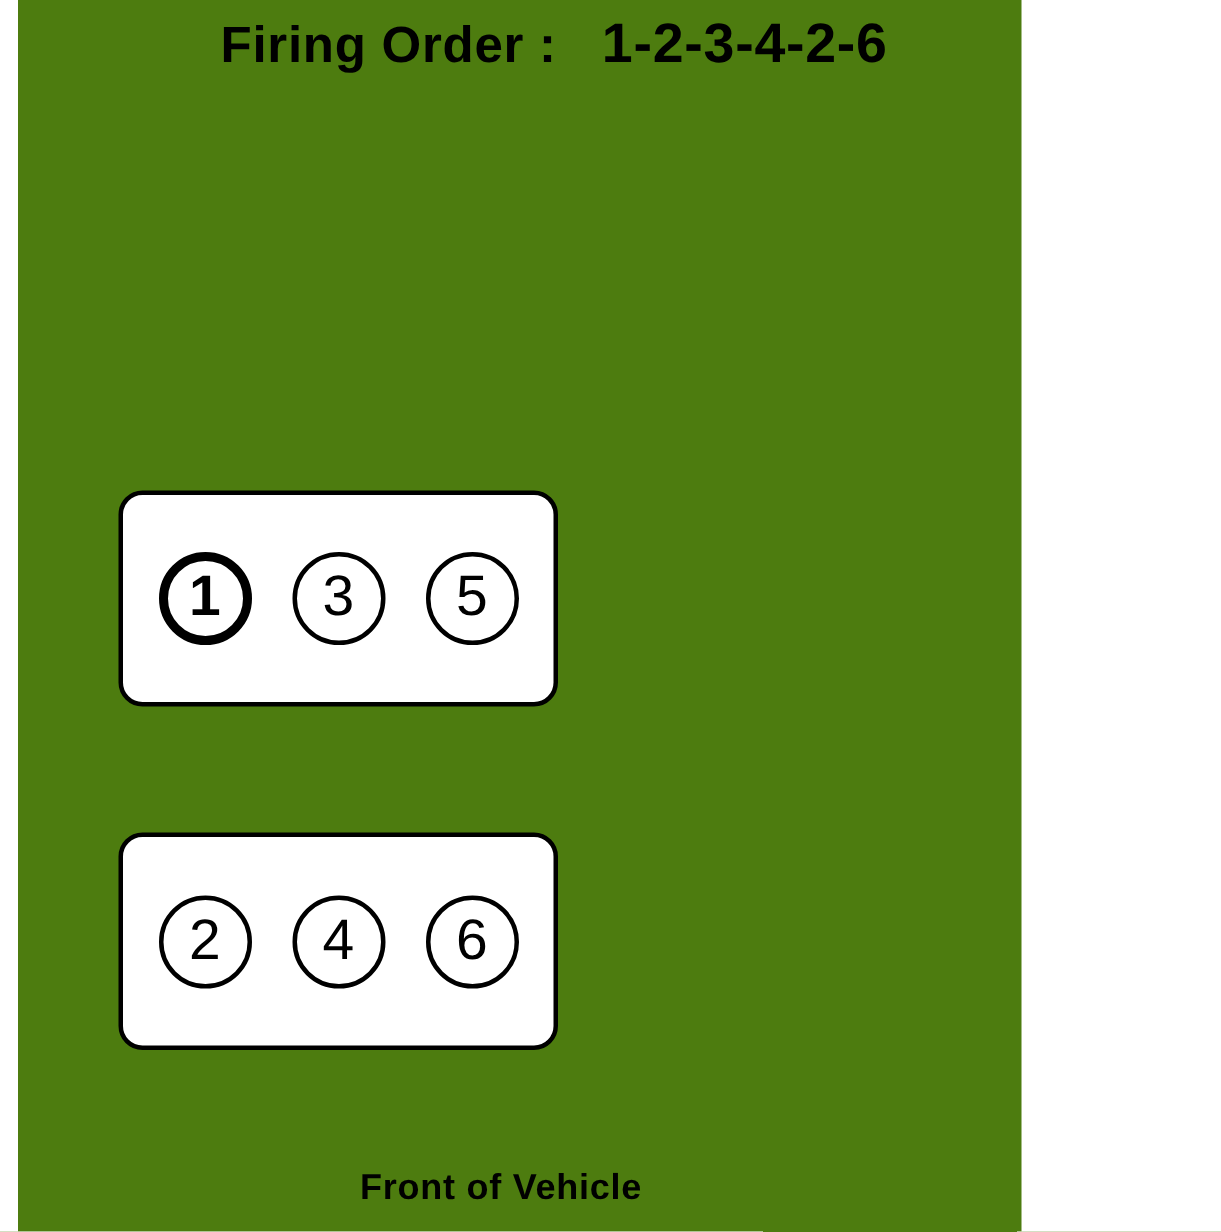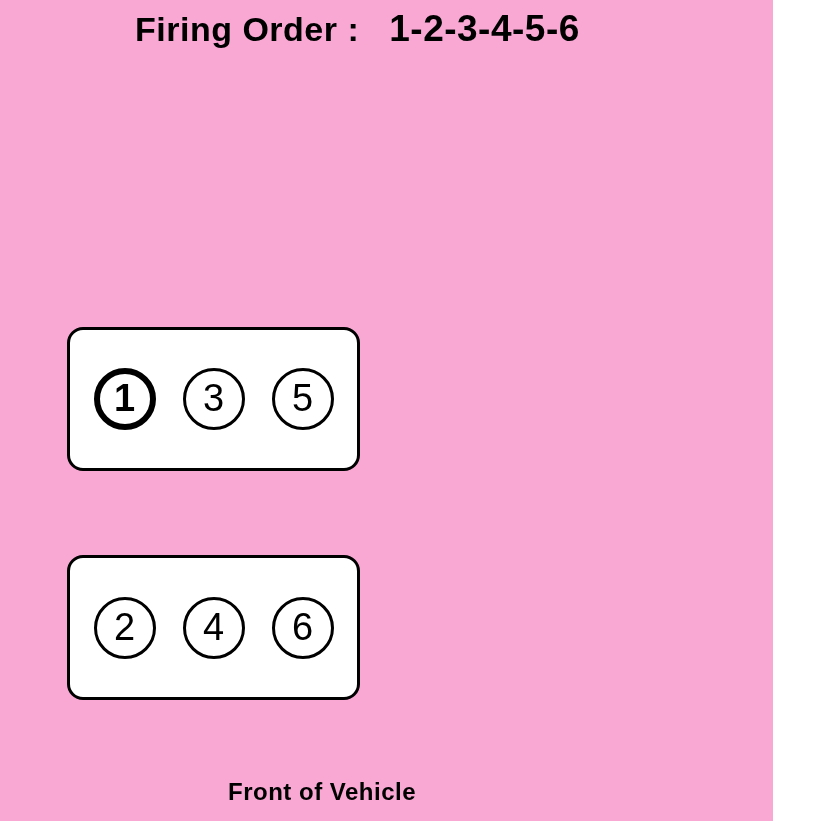--- a/index.html
+++ b/index.html
@@ -2,26 +2,27 @@
 <html><head>
 <meta charset="utf-8">
 <style>
   html, body {
     margin: 0;
     padding: 0;
     background: #ffffff;
   }
   .canvas {
     position: relative;
-    width: 773px;
+    width: 669px;
     height: 821px;
-    background: #f9a8d4;
+    background: #4d7c0f;
     font-family: "Liberation Sans", sans-serif;
     color: #000000;
     overflow: hidden;
+    margin-left: 12px;
   }
 
   
   .title {
     position: absolute;
     left: 135px;
     top: 8px;
     display: flex;
     align-items: baseline;
     gap: 30px;
@@ -81,21 +82,21 @@
     letter-spacing: 0.5px;
   }
 </style>
 </head>
 <body>
 
 <div class="canvas">
 
   <div class="title">
     <span class="label">Firing Order :</span>
-    <span class="value">1-2-3-4-5-6</span>
+    <span class="value">1-2-3-4-2-6</span>
   </div>
 
   <div class="bank bank-top">
     <div class="cyl emphasized">
       <span>1</span>
     </div>
     <div class="cyl">
       <span>3</span>
     </div>
     <div class="cyl">

